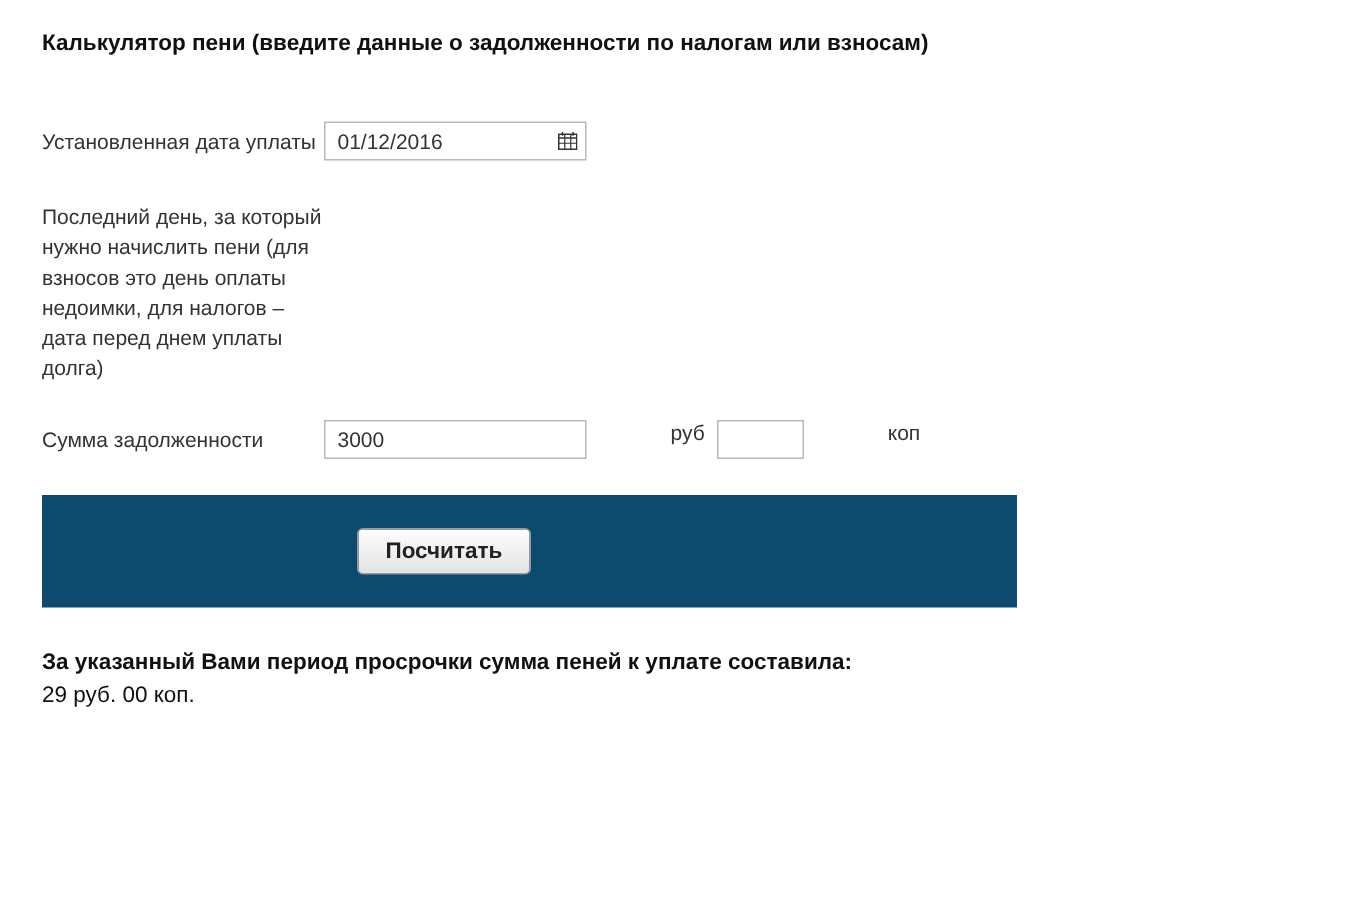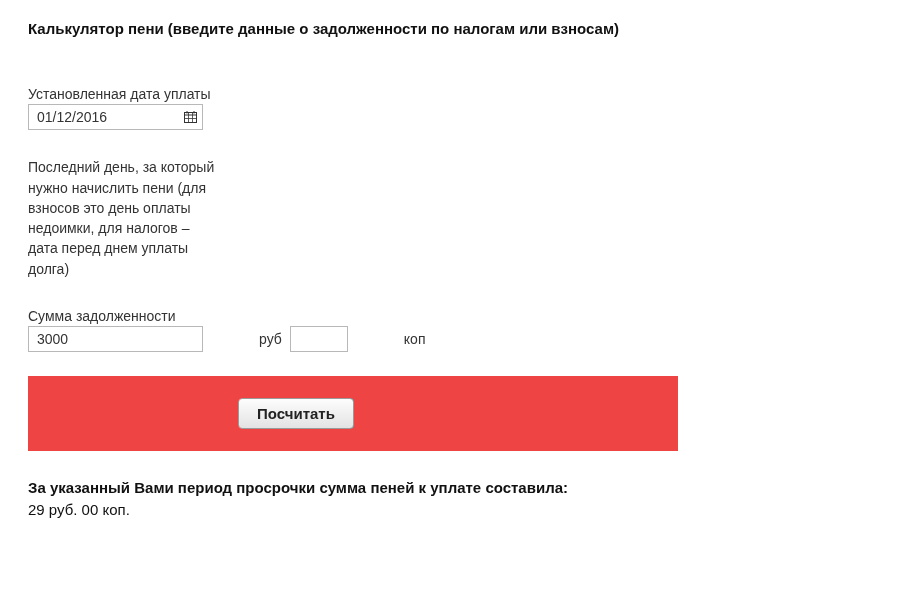--- a/index.html
+++ b/index.html
@@ -15,32 +15,31 @@
     .page-title {
       font-weight: bold;
       font-size: 15px;
       margin-bottom: 44px;
       color: #111;
     }
     .form-row {
       display: flex;
       align-items: flex-start;
       margin-bottom: 24px;
-      flex-direction: column;
     }
     .form-label {
       width: 188px;
       flex-shrink: 0;
       line-height: 1.45;
       color: #333;
       padding-top: 3px;
     }
     .form-control {
       display: flex;
-      align-items: center;
+      align-items: flex-start;
       gap: 8px;
     }
     .date-wrap {
       position: relative;
       display: inline-block;
     }
     input[type="text"].date-input {
       width: 175px;
       height: 26px;
       padding: 3px 28px 3px 8px;
@@ -68,21 +67,21 @@
     }
     input[type="text"].num-input.small {
       width: 58px;
     }
     .unit {
       color: #333;
       font-size: 14px;
       padding-left: 48px;
     }
     .submit-bar {
-      background: #ef4444;
+      background: #0c4a6e;
       padding: 22px 22px 22px 210px;
       margin: 18px 0 26px 0;
       width: 650px;
     }
     button.submit-btn {
       font-family: inherit;
       font-size: 15px;
       font-weight: bold;
       padding: 6px 18px;
       background: linear-gradient(#fdfdfd, #e3e3e3);

